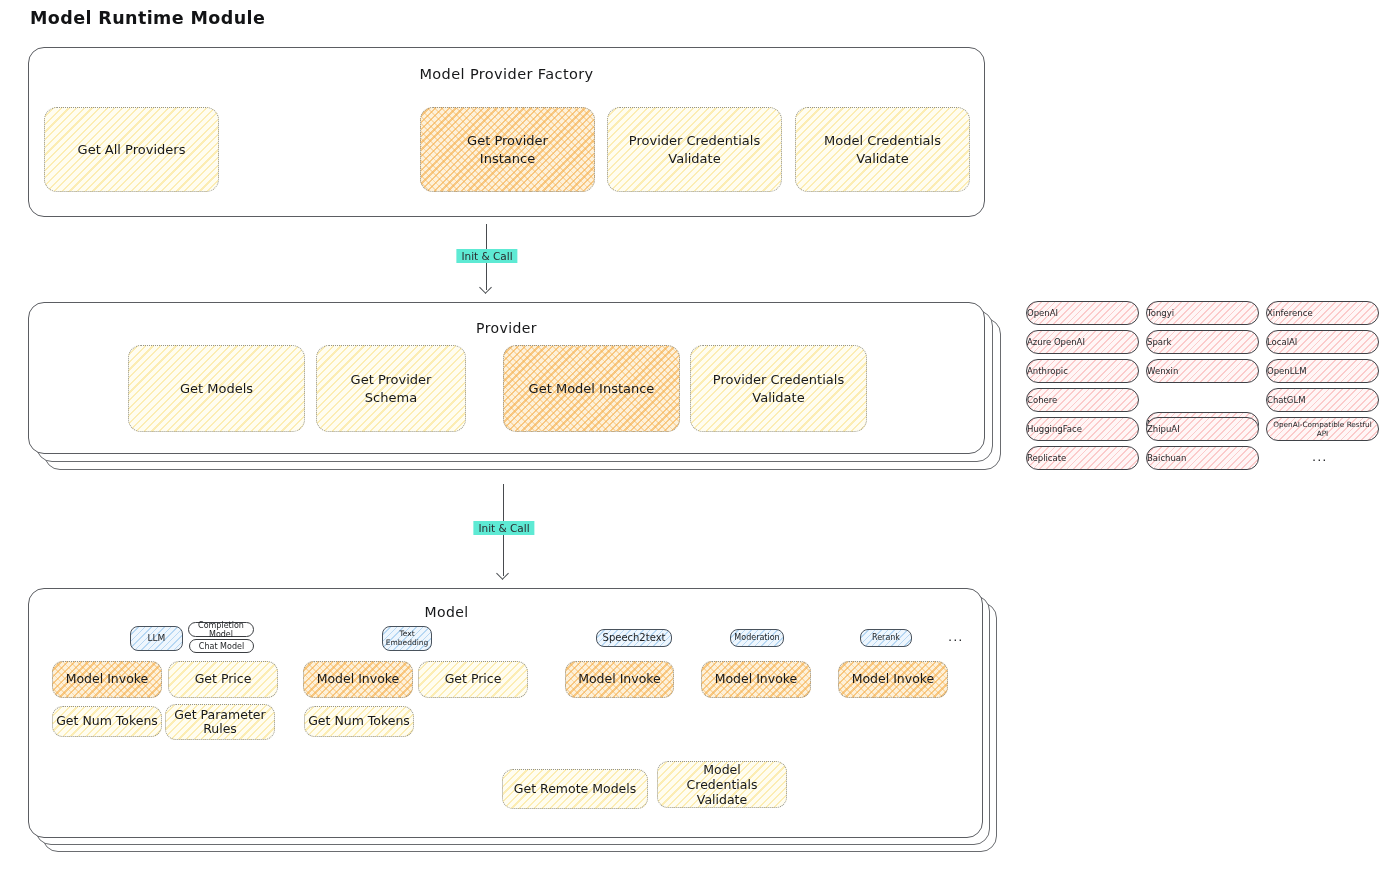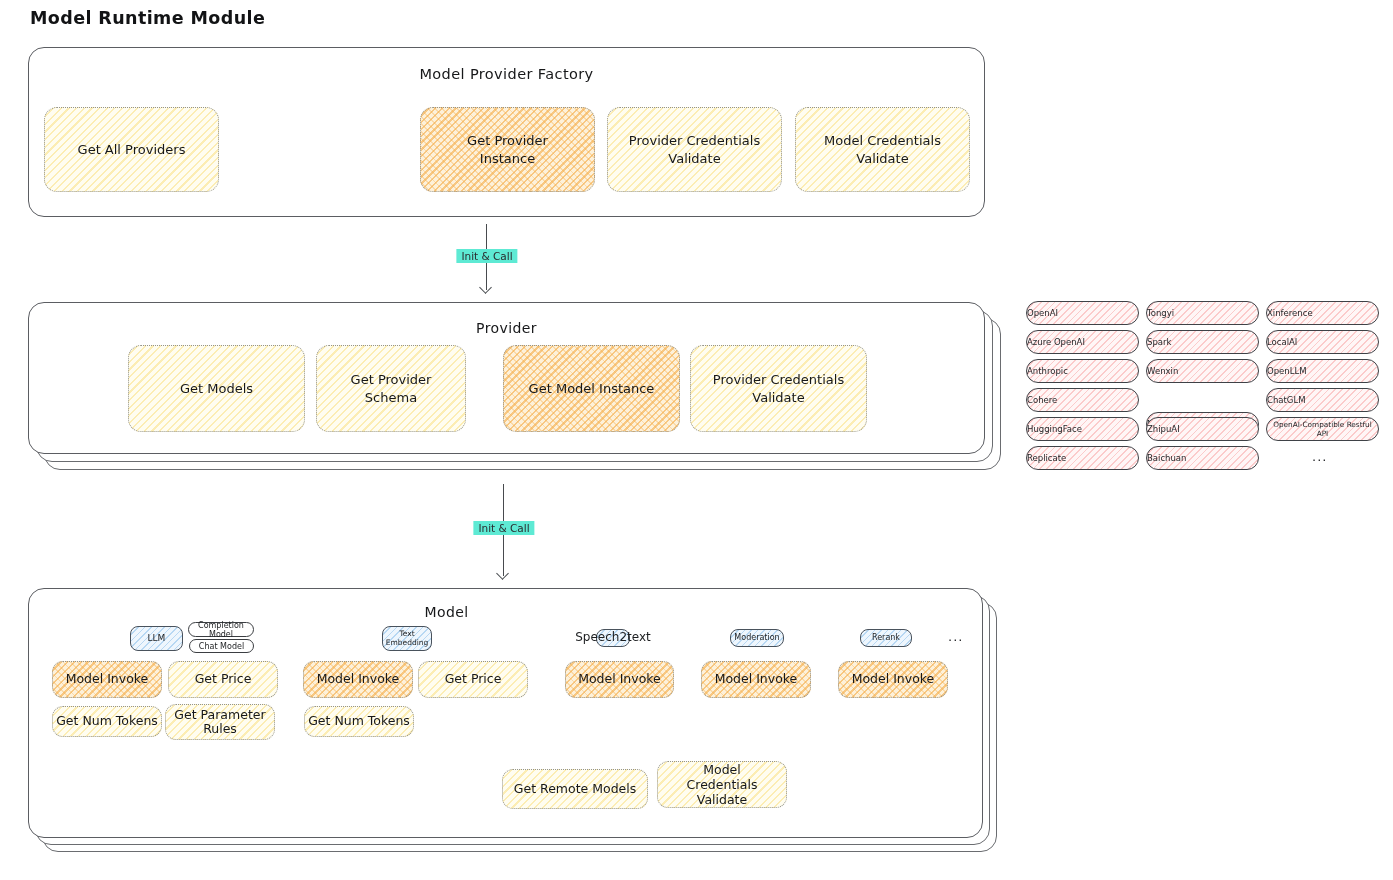--- a/index.html
+++ b/index.html
@@ -160,21 +160,21 @@
     </div>
   <div class="wtab" style="left:188px; top:622px; width:66px; height:15px;">
       <span>Completion Model</span>
     </div>
   <div class="wtab" style="left:189px; top:639px; width:65px; height:14px;">
       <span>Chat Model</span>
     </div>
   <div class="btab" style="left:382px; top:626px; width:50px; height:25px; font-size:7.5px; padding:0 3px;">
       <span>Text Embedding</span>
     </div>
-  <div class="btab" style="left:596px; top:629px; width:34px; height:18px; font-size:12px;">
+  <div class="btab" style="left:596px; top:629px; width:76px; height:18px; font-size:10px;">
       <span>Speech2text</span>
     </div>
   <div class="btab" style="left:730px; top:629px; width:54px; height:18px; font-size:8px;">
       <span>Moderation</span>
     </div>
   <div class="btab" style="left:860px; top:629px; width:52px; height:18px; font-size:8px;">
       <span>Rerank</span>
     </div>
   <div class="ellipsis" style="left:948px; top:629px;">...</div>
 

